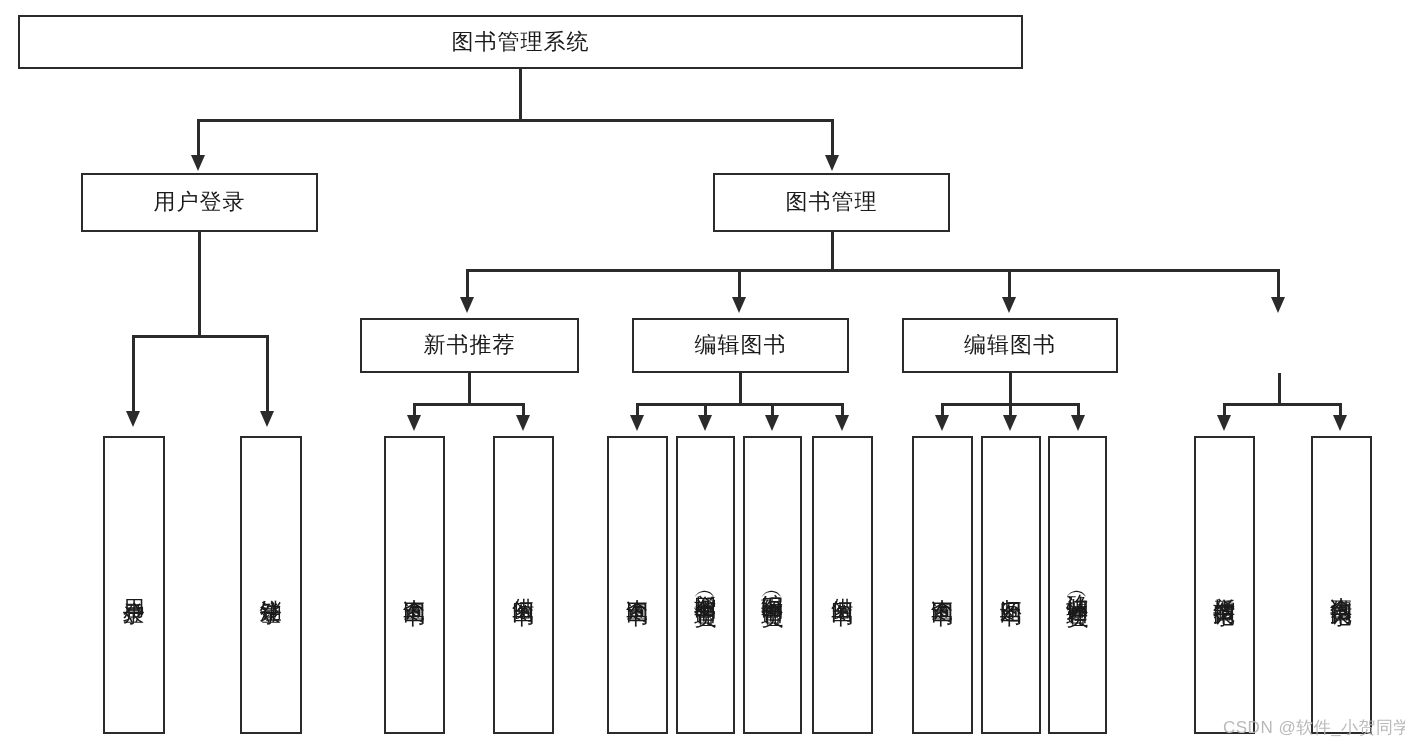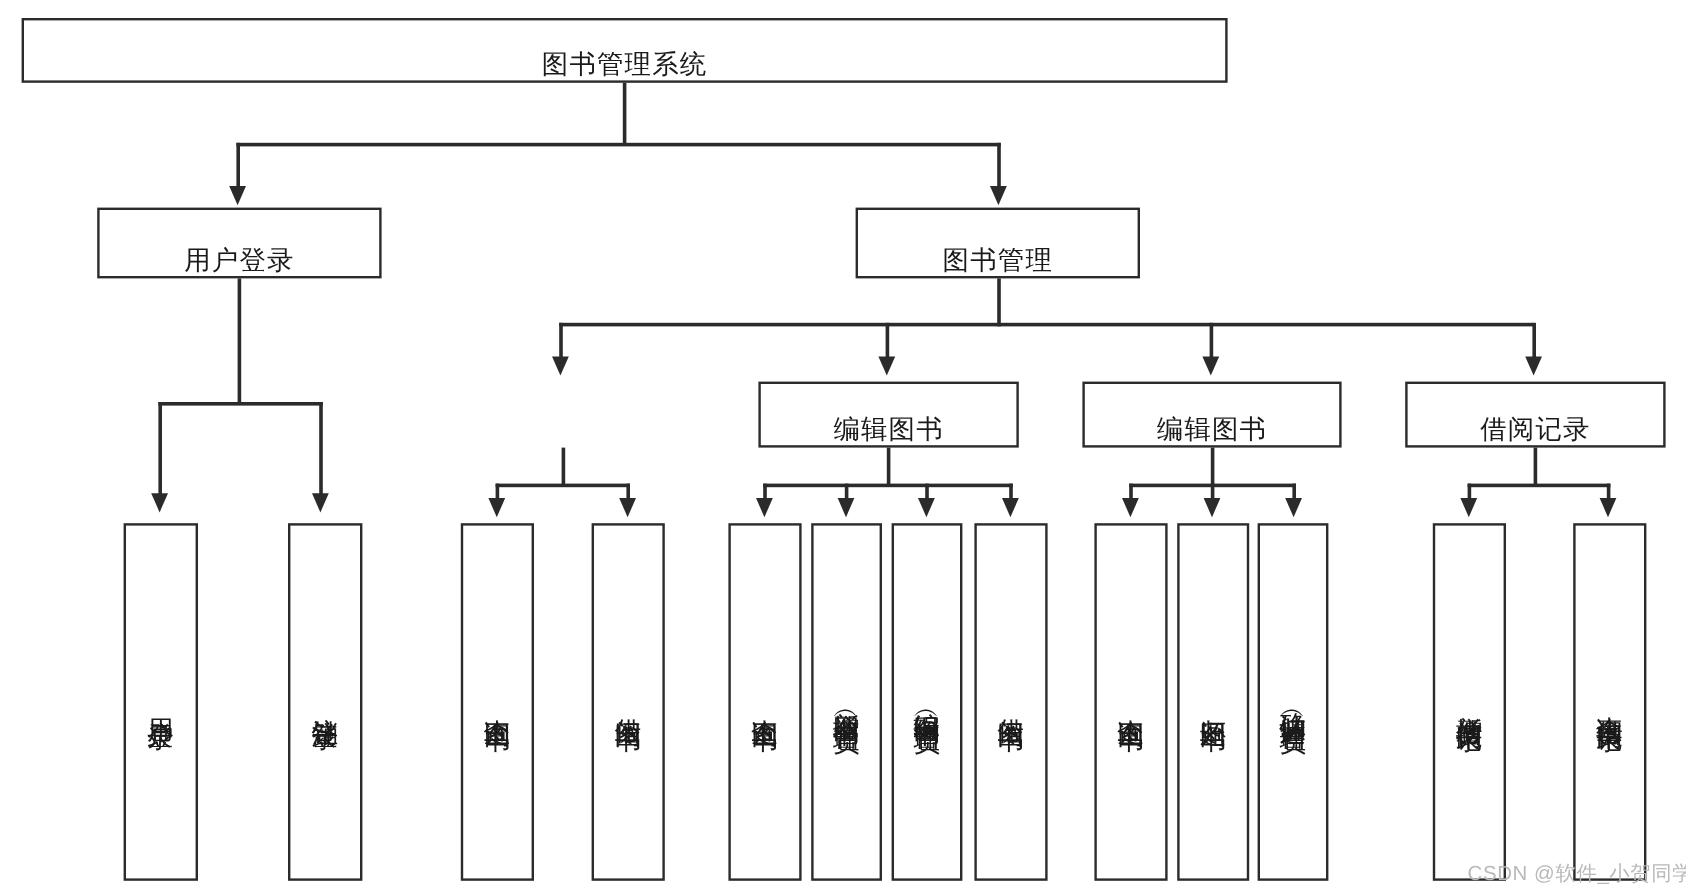--- a/index.html
+++ b/index.html
@@ -24,21 +24,20 @@
     background: #ffffff;
     display: flex;
     align-items: center;
     justify-content: center;
     color: #1a1a1a;
   }
   .node.horiz {
     font-size: 22px;
     letter-spacing: 1px;
     line-height: 1.2;
-    align-items: flex-end;
   }
   .node.vert {
     writing-mode: vertical-rl;
     text-orientation: upright;
     font-size: 22px;
     line-height: 1.25;
     letter-spacing: 2px;
     padding: 6px 0;
     align-items: center;
     justify-content: center;
@@ -113,28 +112,28 @@
 
   <div class="edge v" style="left:738px; top:269px; width:3px; height:32px;"></div>
   <div class="arrow" style="left:732px; top:297px;"></div>
 
   <div class="edge v" style="left:1008px; top:269px; width:3px; height:32px;"></div>
   <div class="arrow" style="left:1002px; top:297px;"></div>
 
   <div class="edge v" style="left:1277px; top:269px; width:3px; height:32px;"></div>
   <div class="arrow" style="left:1271px; top:297px;"></div>
 
+  <div class="node horiz" style="left:360px; top:318px; width:219px; height:55px;">
+    <span>新书推荐</span>
+  </div>
   <div class="node horiz" style="left:632px; top:318px; width:217px; height:55px;">
     <span>编辑图书</span>
   </div>
   <div class="node horiz" style="left:902px; top:318px; width:216px; height:55px;">
     <span>编辑图书</span>
-  </div>
-  <div class="node horiz" style="left:1171px; top:318px; width:217px; height:55px;">
-    <span>借阅记录</span>
   </div>
 
   <div class="edge v" style="left:468px; top:373px; width:3px; height:32px;"></div>
   <div class="edge h" style="left:413px; top:403px; width:112px; height:3px;"></div>
   <div class="edge v" style="left:413px; top:403px; width:3px; height:15px;"></div>
   <div class="arrow" style="left:407px; top:415px;"></div>
   <div class="edge v" style="left:522px; top:403px; width:3px; height:15px;"></div>
   <div class="arrow" style="left:516px; top:415px;"></div>
 
   <div class="edge v" style="left:739px; top:373px; width:3px; height:32px;"></div>

